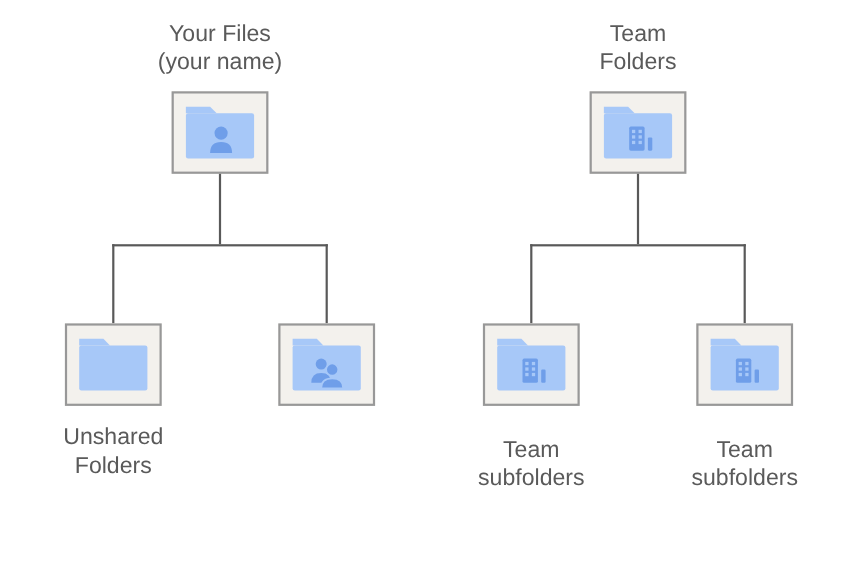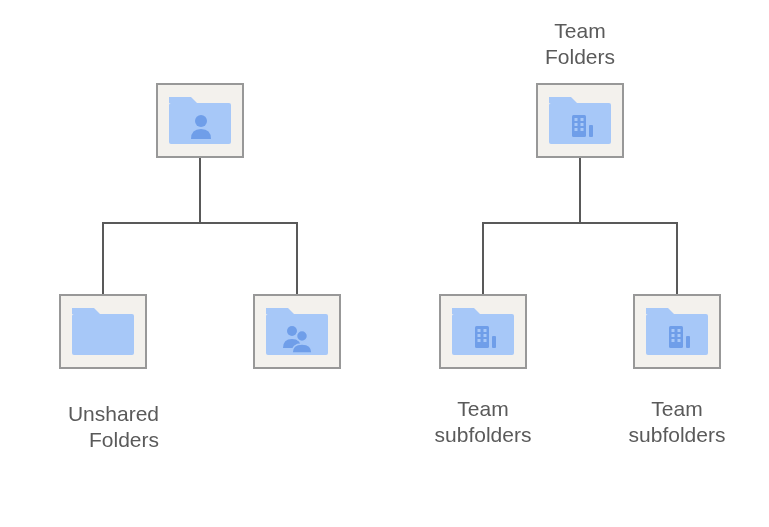--- a/index.html
+++ b/index.html
@@ -39,20 +39,22 @@
   
   .line { position: absolute; background: #595959; }
   .vline { width: 2px; }
   .hline { height: 2px; }
 </style>
 </head>
 <body>
 
 <div class="stage">
 
+  <div class="label" style="left:110px; top:18px; width:180px;">Your Files
+(your name)</div>
 
   <div class="iconbox" style="left:156px; top:83px;">
     <svg width="70" height="55" viewBox="0 0 70 55">
 
       <path d="M4 10 L4 4 L26 4 L32 10 Z" fill="#a7c8f8"></path>
       <rect x="4" y="10" width="62" height="41" rx="2" fill="#a7c8f8"></rect>
 
       <circle cx="36" cy="28" r="6" fill="#6f9ee9"></circle>
       <path d="M26 46 Q26 36 36 36 Q46 36 46 46 Z" fill="#6f9ee9"></path>
     </svg>
@@ -76,21 +78,21 @@
       <rect x="4" y="10" width="62" height="41" rx="2" fill="#a7c8f8"></rect>
 
       <circle cx="30" cy="27" r="5" fill="#6f9ee9"></circle>
       <path d="M21 44 Q21 35 30 35 Q39 35 39 44 Z" fill="#6f9ee9"></path>
 
       <circle cx="40" cy="32" r="5.5" fill="#6f9ee9" stroke="#a7c8f8" stroke-width="1.5"></circle>
       <path d="M30 49 Q30 40 40 40 Q50 40 50 49 Z" fill="#6f9ee9" stroke="#a7c8f8" stroke-width="1.5"></path>
     </svg>
   </div>
 
-  <div class="label" style="left:47px; top:401px; width:112px;text-align:right;">Unshared
+  <div class="label" style="left:47px; top:385px; width:112px;">Unshared
 Folders</div>
 
   <div class="label" style="left:490px; top:18px; width:180px;">Team
 Folders</div>
 
   <div class="iconbox" style="left:536px; top:83px;">
     <svg width="70" height="55" viewBox="0 0 70 55">
       <path d="M4 10 L4 4 L26 4 L32 10 Z" fill="#a7c8f8"></path>
       <rect x="4" y="10" width="62" height="41" rx="2" fill="#a7c8f8"></rect>
 

